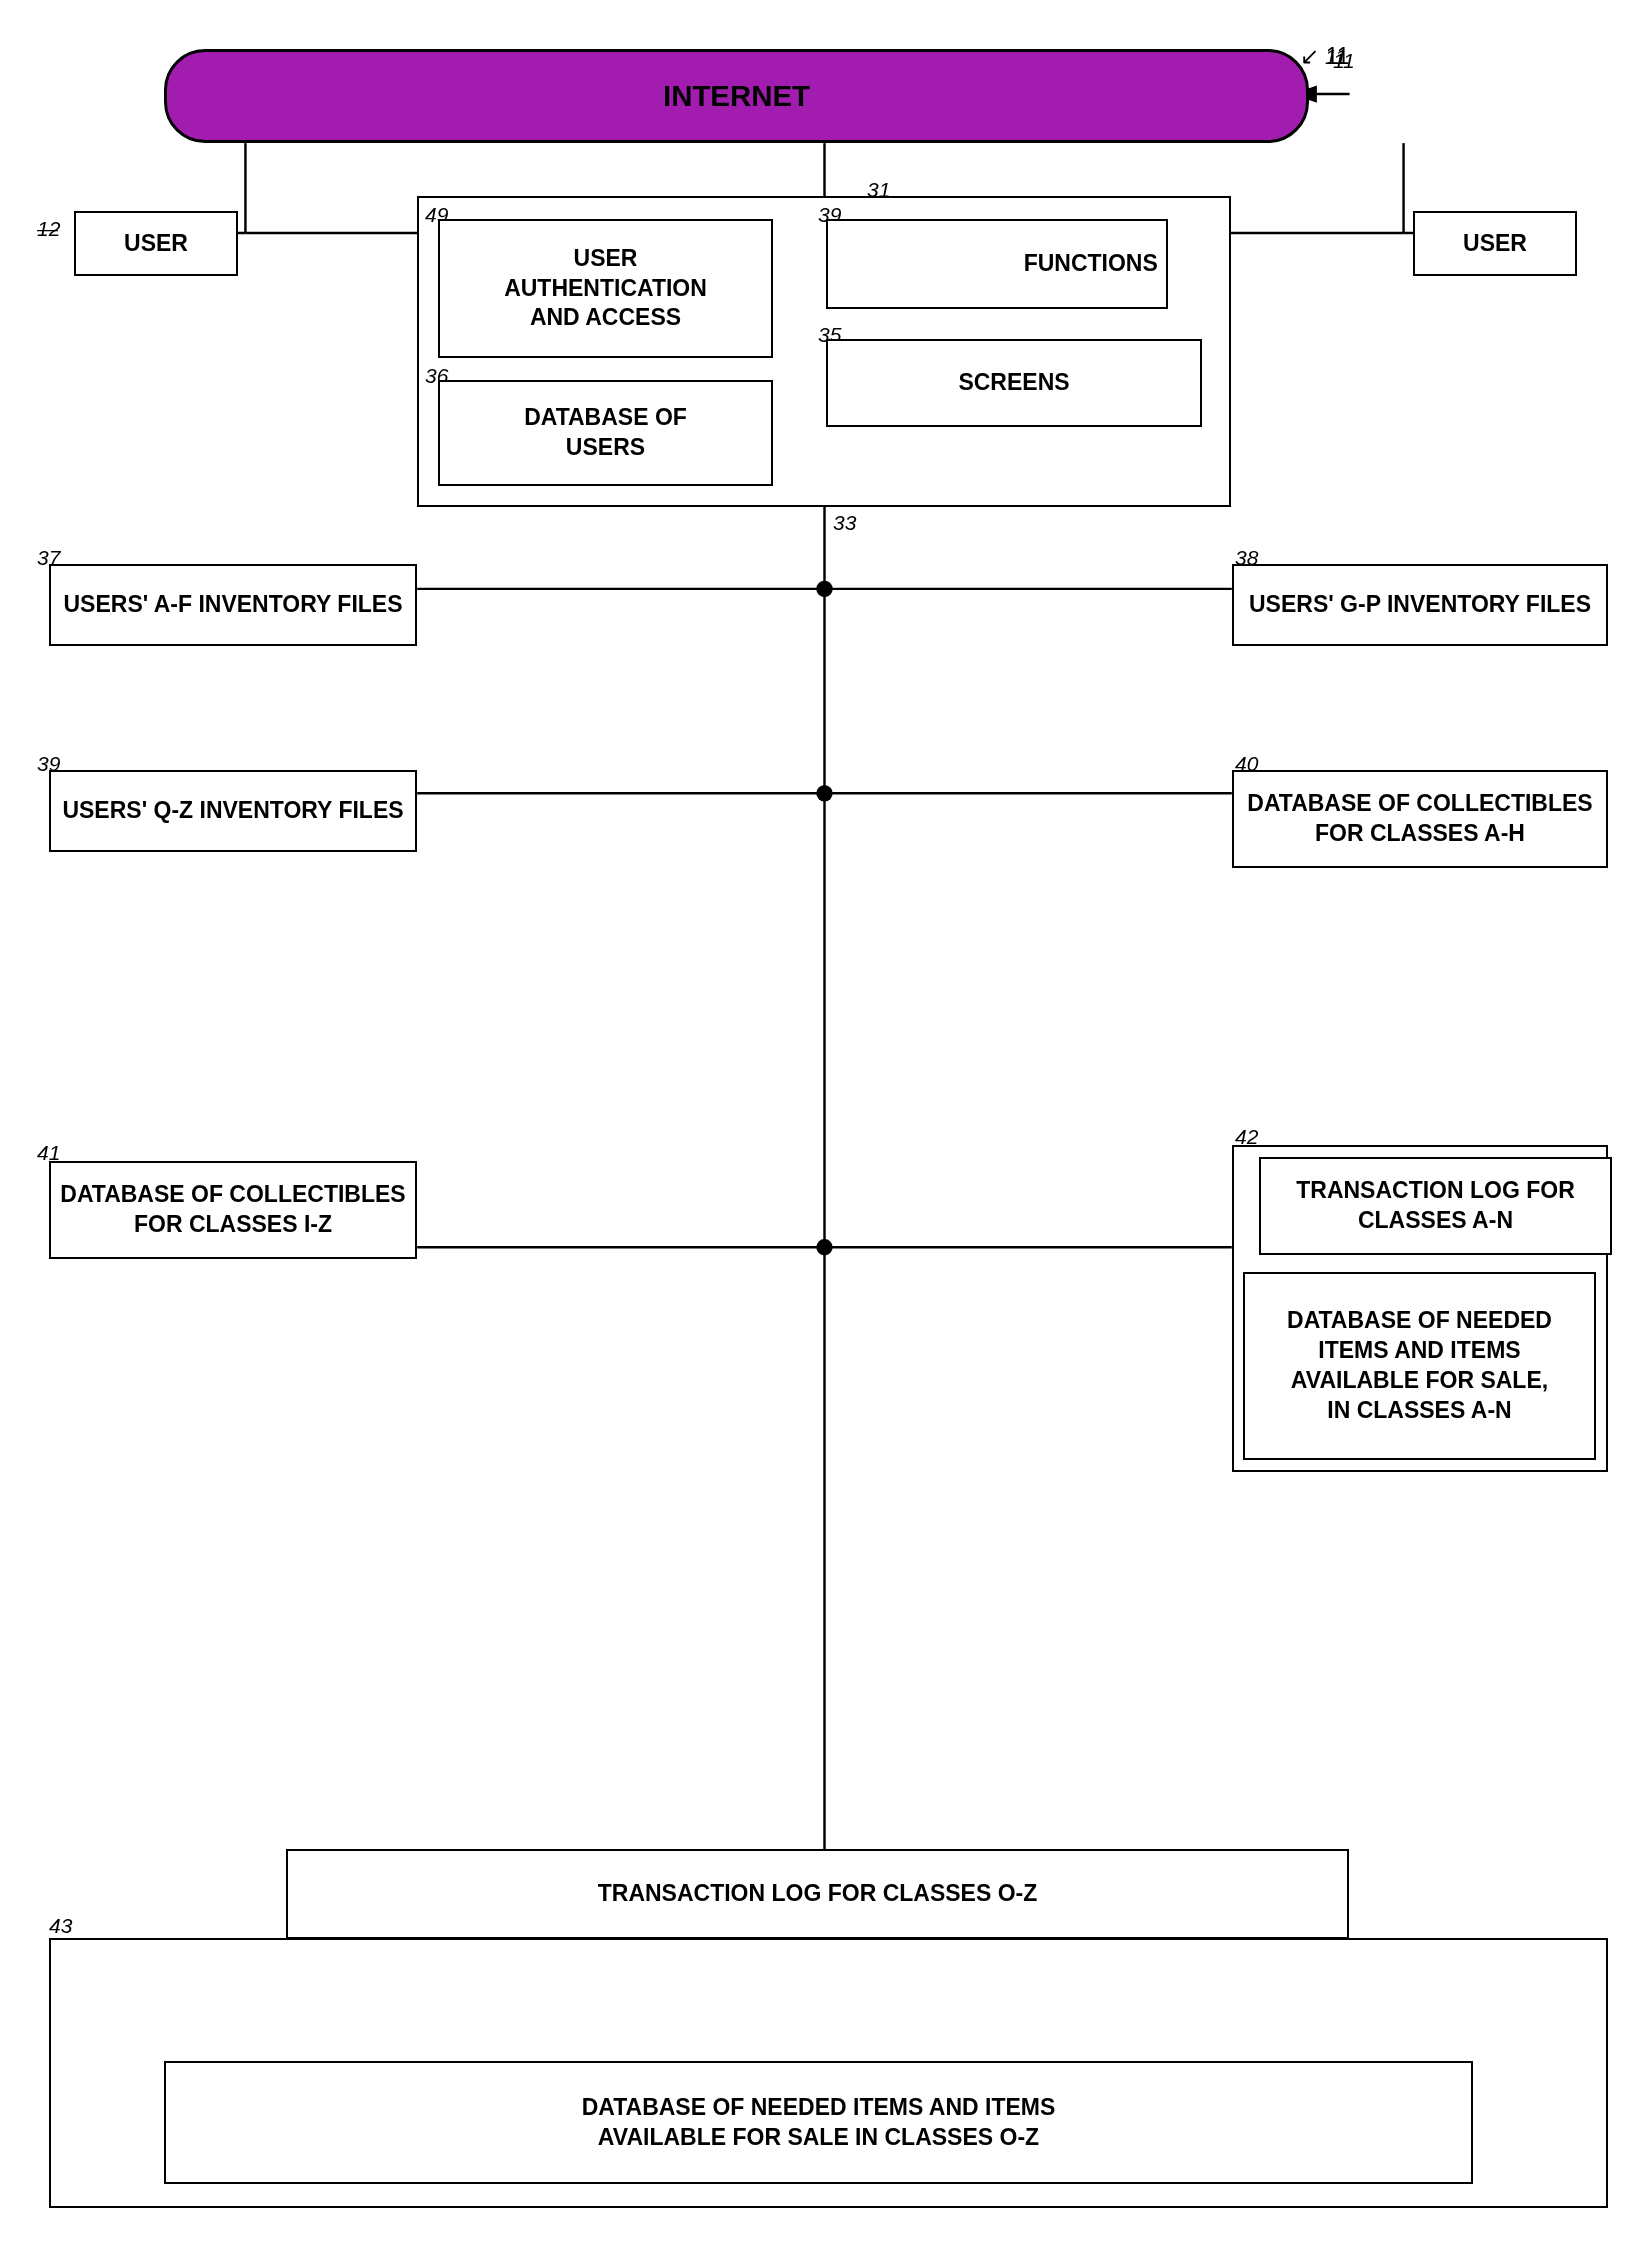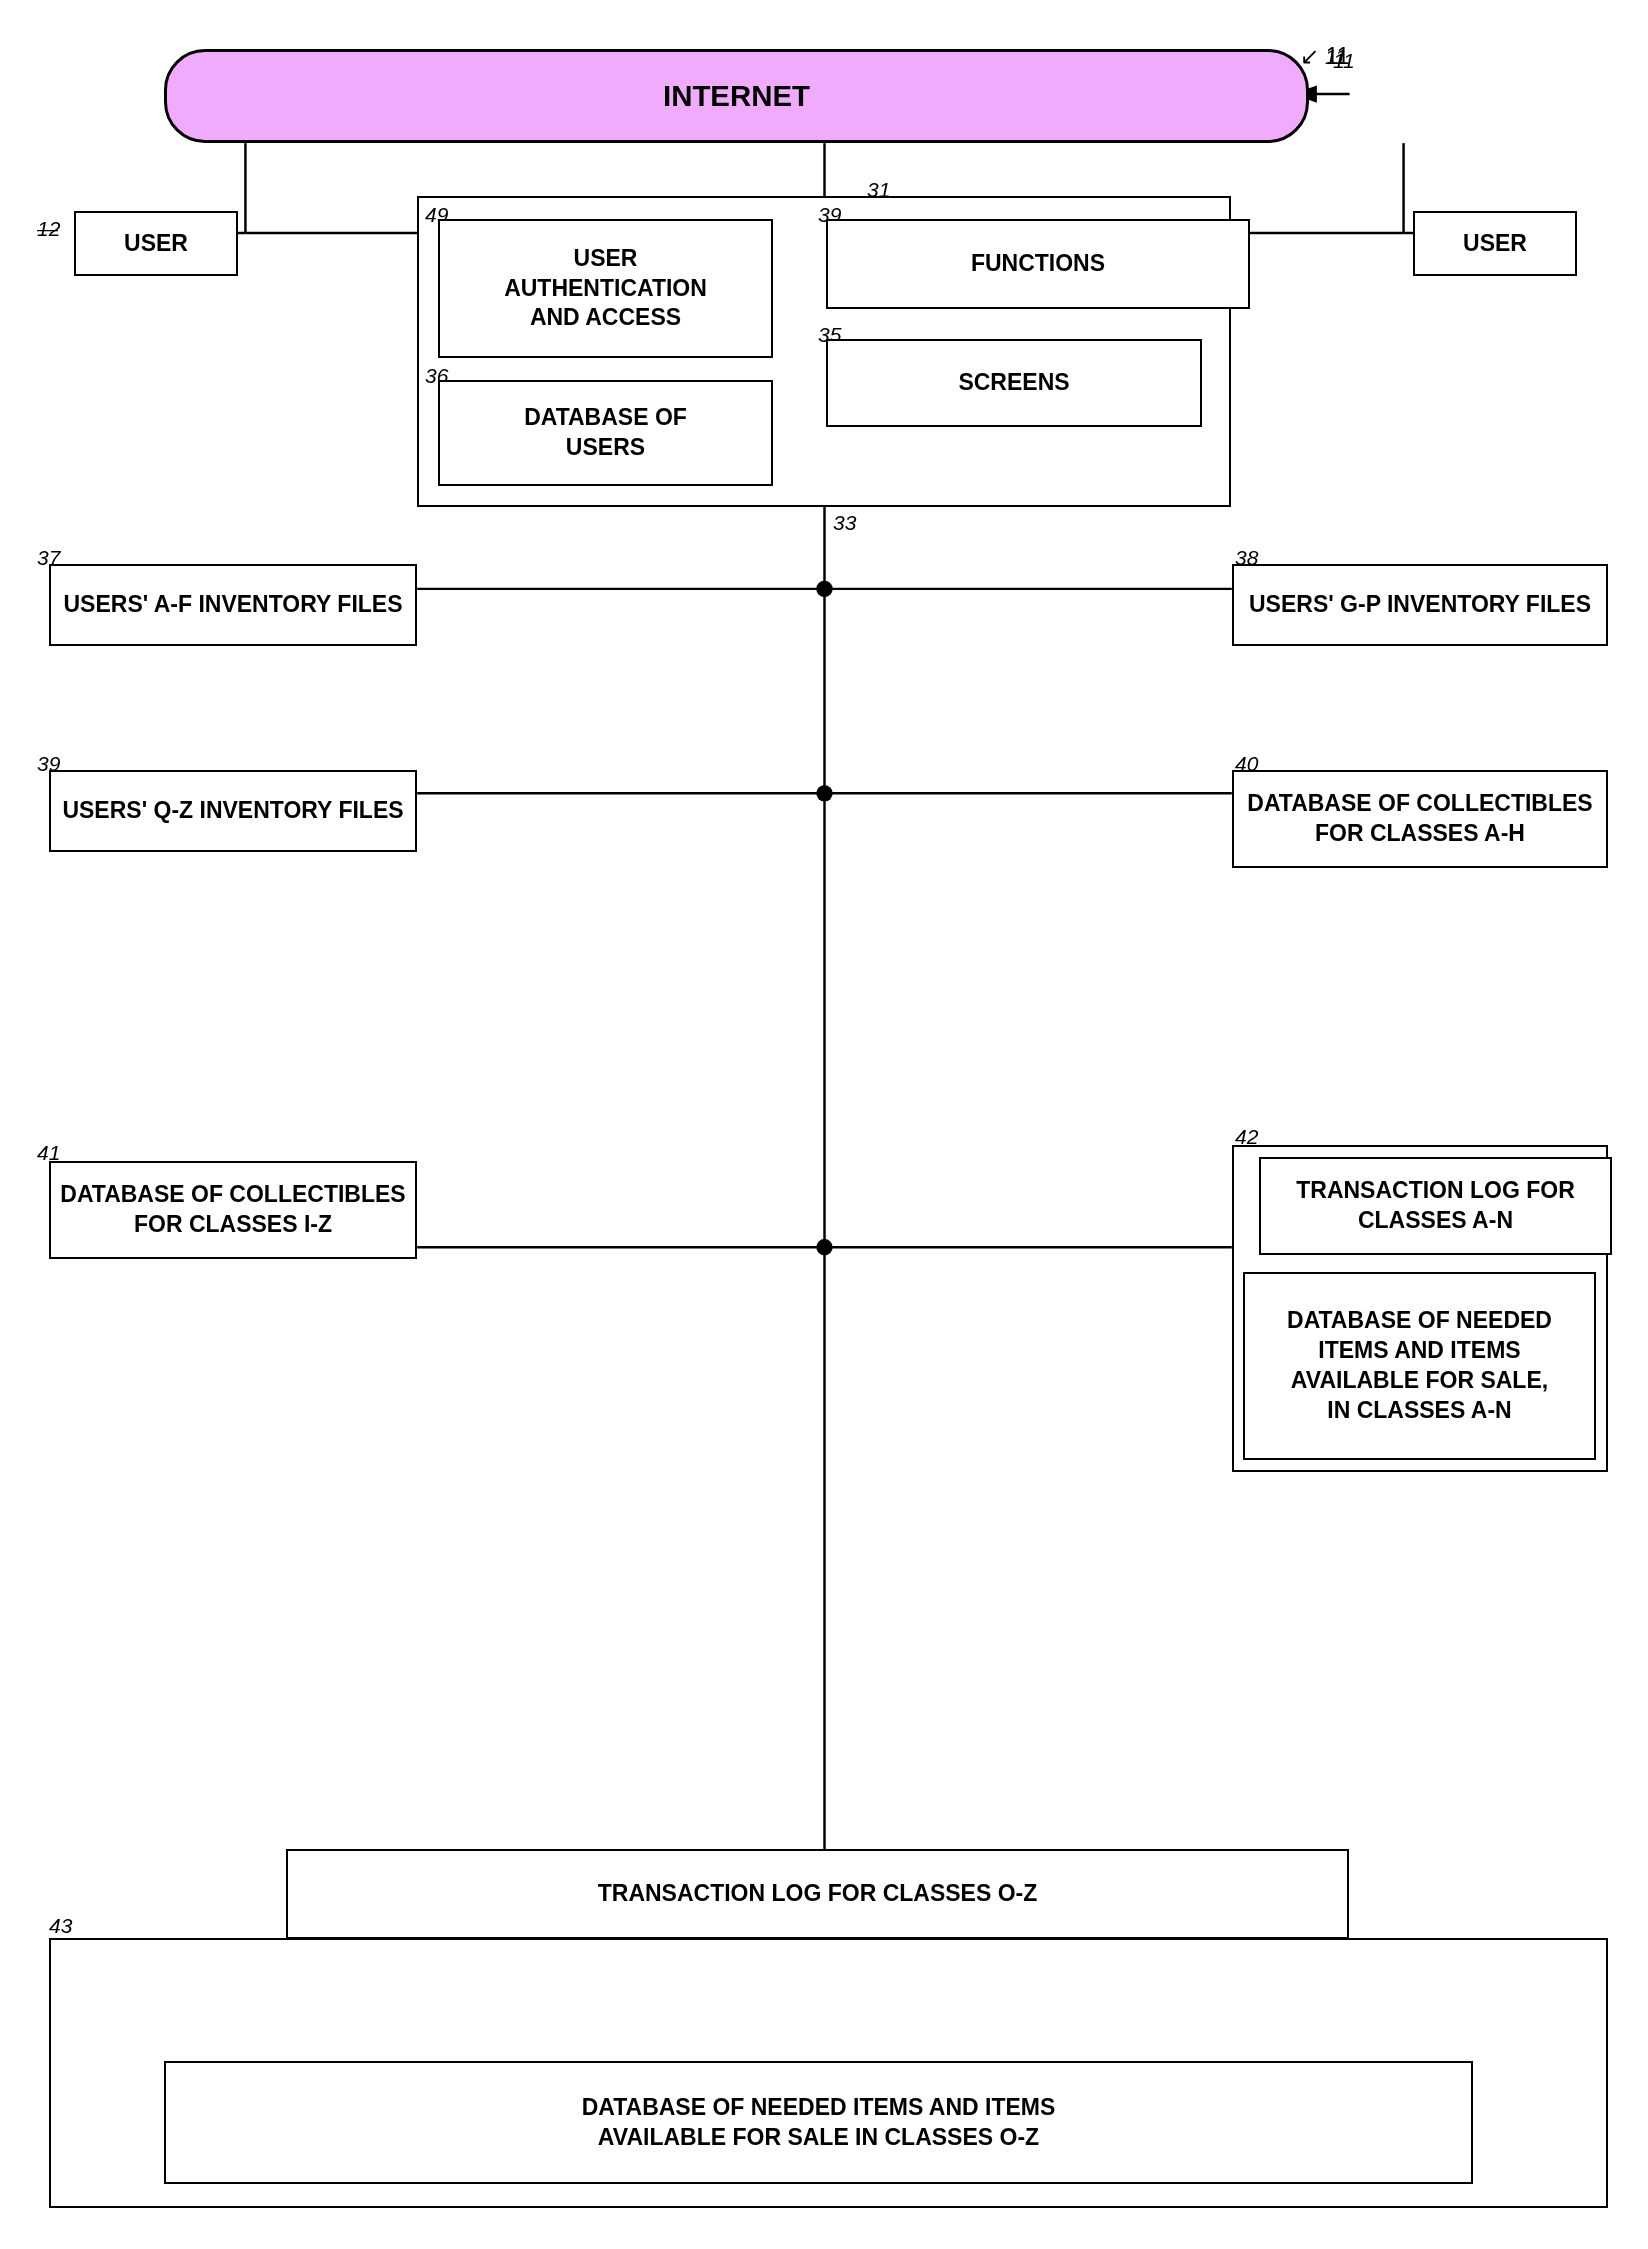--- a/index.html
+++ b/index.html
@@ -31,21 +31,21 @@
       font-size: 23px;
       font-weight: bold;
       font-family: Arial, sans-serif;
       padding: 8.2px;
       line-height: 1.3;
     }
 
     .box-rounded {
       position: absolute;
       border: 3.3px solid #000;
-      background: #f0abfc;
+      background: #a21caf;
       border-radius: 41px;
       display: flex;
       align-items: center;
       justify-content: center;
       text-align: center;
       font-size: 29.4px;
       font-weight: bold;
       font-family: Arial, sans-serif;
       padding: 8.2px 33px;
     }
@@ -154,21 +154,21 @@
   <div style="position:absolute; left:425px; top:203px; font-size:21px; font-style:italic;">49</div>
 
   <div class="box" style="left: 438px; top: 219px; width: 335px; height: 139px;">
     <span style="white-space:pre-line;">USER
 AUTHENTICATION
 AND ACCESS</span>
   </div>
 
   <div style="position:absolute; left:818px; top:203px; font-size:21px; font-style:italic;">39</div>
 
-  <div class="box" style="left: 826px; top: 219px; width: 424px; height: 90px;">
+  <div class="box" style="left: 826px; top: 219px; width: 342px; height: 90px; justify-content: flex-end;">
     <span>FUNCTIONS</span>
   </div>
 
   <div style="position:absolute; left:425px; top:364px; font-size:21px; font-style:italic;">36</div>
 
   <div class="box" style="left: 438px; top: 380px; width: 335px; height: 106px;">
     <span style="white-space:pre-line;">DATABASE OF
 USERS</span>
   </div>
 

